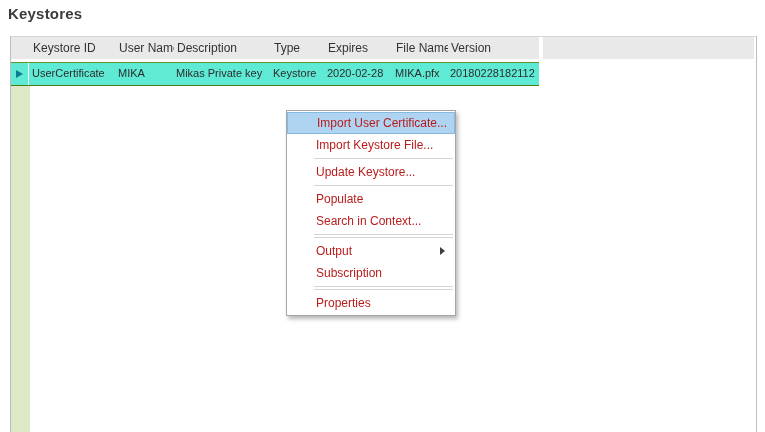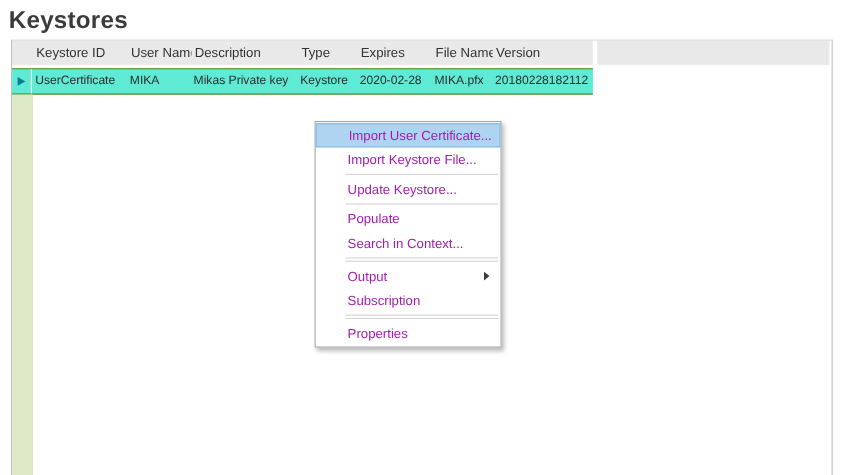--- a/index.html
+++ b/index.html
@@ -1,21 +1,21 @@
 <!DOCTYPE html>
 <html><head>
 <meta charset="utf-8">
 <style>
   * { margin:0; padding:0; box-sizing:border-box; }
   html,body { width:765px; height:432px; background:#ffffff; overflow:hidden;
               font-family:"Liberation Sans","DejaVu Sans",sans-serif; }
 
   .page-title{
     position:absolute; left:8px; top:5px;
-    font-size:22px; font-weight:bold; color:#3b3b3b; letter-spacing:0.2px;
+    font-size:15px; font-weight:bold; color:#3b3b3b; letter-spacing:0.2px;
   }
 
   
   .panel{
     position:absolute; left:10px; top:36px; width:747px; height:396px;
     border-left:1px solid #bdbdbd; border-right:1px solid #bdbdbd;
     display:flex; flex-direction:column; background:#ffffff;
   }
   .header-row{ display:flex; height:23px; border-top:1px solid #d6d6d6; }
   .header-main{ display:flex; width:528px; background:#e9e9e9; }
@@ -44,21 +44,21 @@
 
   
   .context-menu{
     position:absolute; left:286px; top:110px; width:170px;
     background:#ffffff; border:1px solid #a6a6a6;
     box-shadow:2px 3px 4px rgba(0,0,0,0.28);
     padding:1px 0; z-index:10;
   }
   .menu-item{
     position:relative; height:22px; line-height:22px;
-    padding-left:29px; font-size:12px; color:#a21caf;
+    padding-left:29px; font-size:12px; color:#b91c1c;
     white-space:nowrap; cursor:default;
   }
   .menu-item.highlight{
     background:#aed4f2; border:1px solid #84b9e2; line-height:20px;
   }
   .menu-sep{
     border-top:1px solid #d4d4d4; margin:2px 2px 2px 27px; height:0;
   }
   .submenu-arrow{
     position:absolute; right:10px; top:7px; width:0; height:0;

